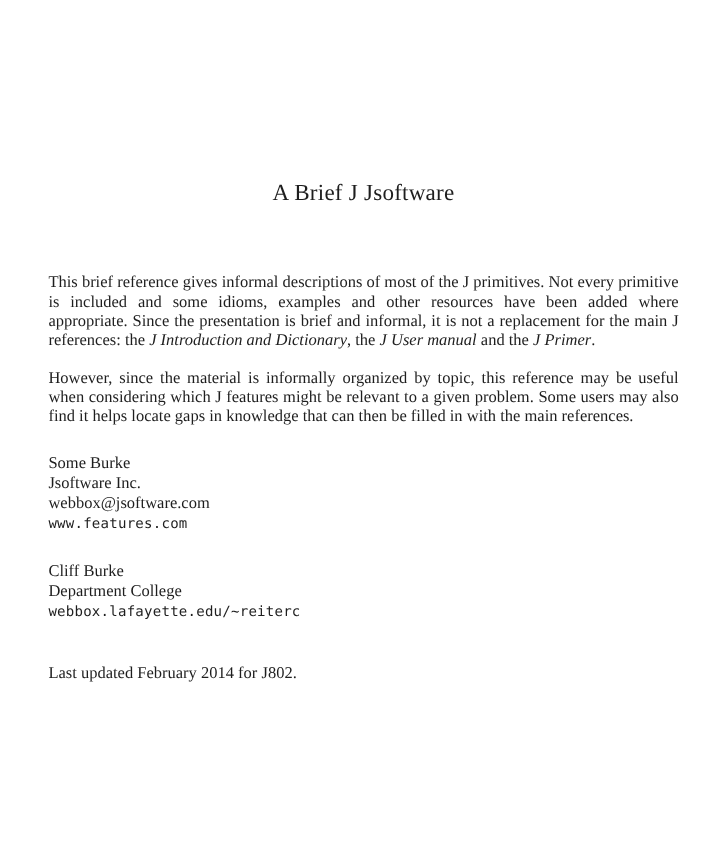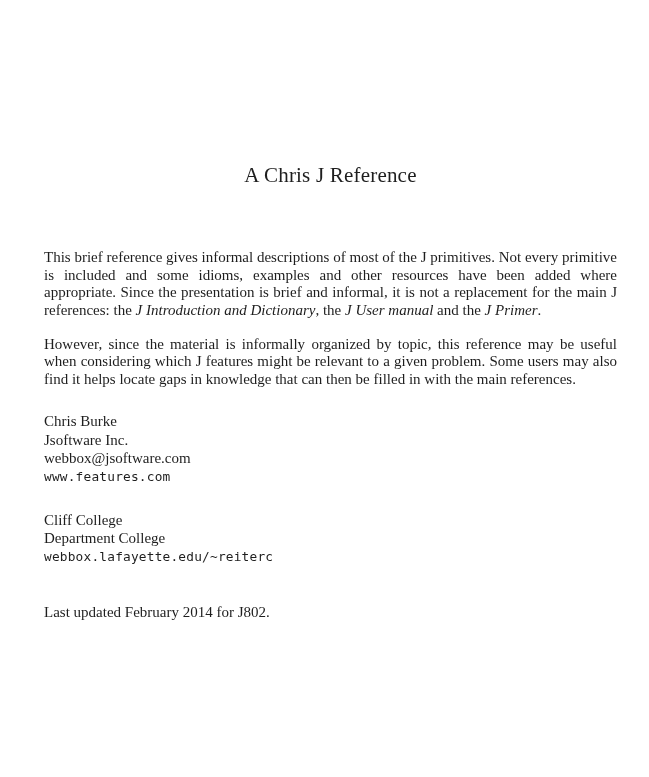--- a/index.html
+++ b/index.html
@@ -54,35 +54,35 @@
     font-size: 15px;
     line-height: 18px;
   }
 </style>
 </head>
 <body>
 
 <div class="page">
   <div class="content">
 
-    <h1 class="doc-title">A Chris J Reference</h1>
+    <h1 class="doc-title">A Brief J Jsoftware</h1>
 
     <p class="par par1"><span>This brief reference gives informal descriptions of most of the J primitives. Not every primitive is included and some idioms, examples and other resources have been added where appropriate. Since the presentation is brief and informal, it is not a replacement for the main J references: the </span><span class="ref-italic">J Introduction and Dictionary</span><span>, the </span><span class="ref-italic">J User manual</span><span> and the </span><span class="ref-italic">J Primer</span><span>.</span></p>
 
     <p class="par par2">However, since the material is informally organized by topic, this reference may be useful when considering which J features might be relevant to a given problem. Some users may also find it helps locate gaps in knowledge that can then be filled in with the main references.</p>
 
     <div class="author-block ab1">
-      <div class="author-line">Chris Burke</div>
+      <div class="author-line">Some Burke</div>
       <div class="author-line">Jsoftware Inc.</div>
       <div class="author-line">webbox@jsoftware.com</div>
       <div class="author-line mono">www.features.com</div>
     </div>
 
     <div class="author-block ab2">
-      <div class="author-line">Cliff College</div>
+      <div class="author-line">Cliff Burke</div>
       <div class="author-line">Department College</div>
       <div class="author-line mono">webbox.lafayette.edu/~reiterc</div>
     </div>
 
     <p class="footer-line">Last updated February 2014 for J802.</p>
 
   </div>
 </div>
 
 </body></html>

